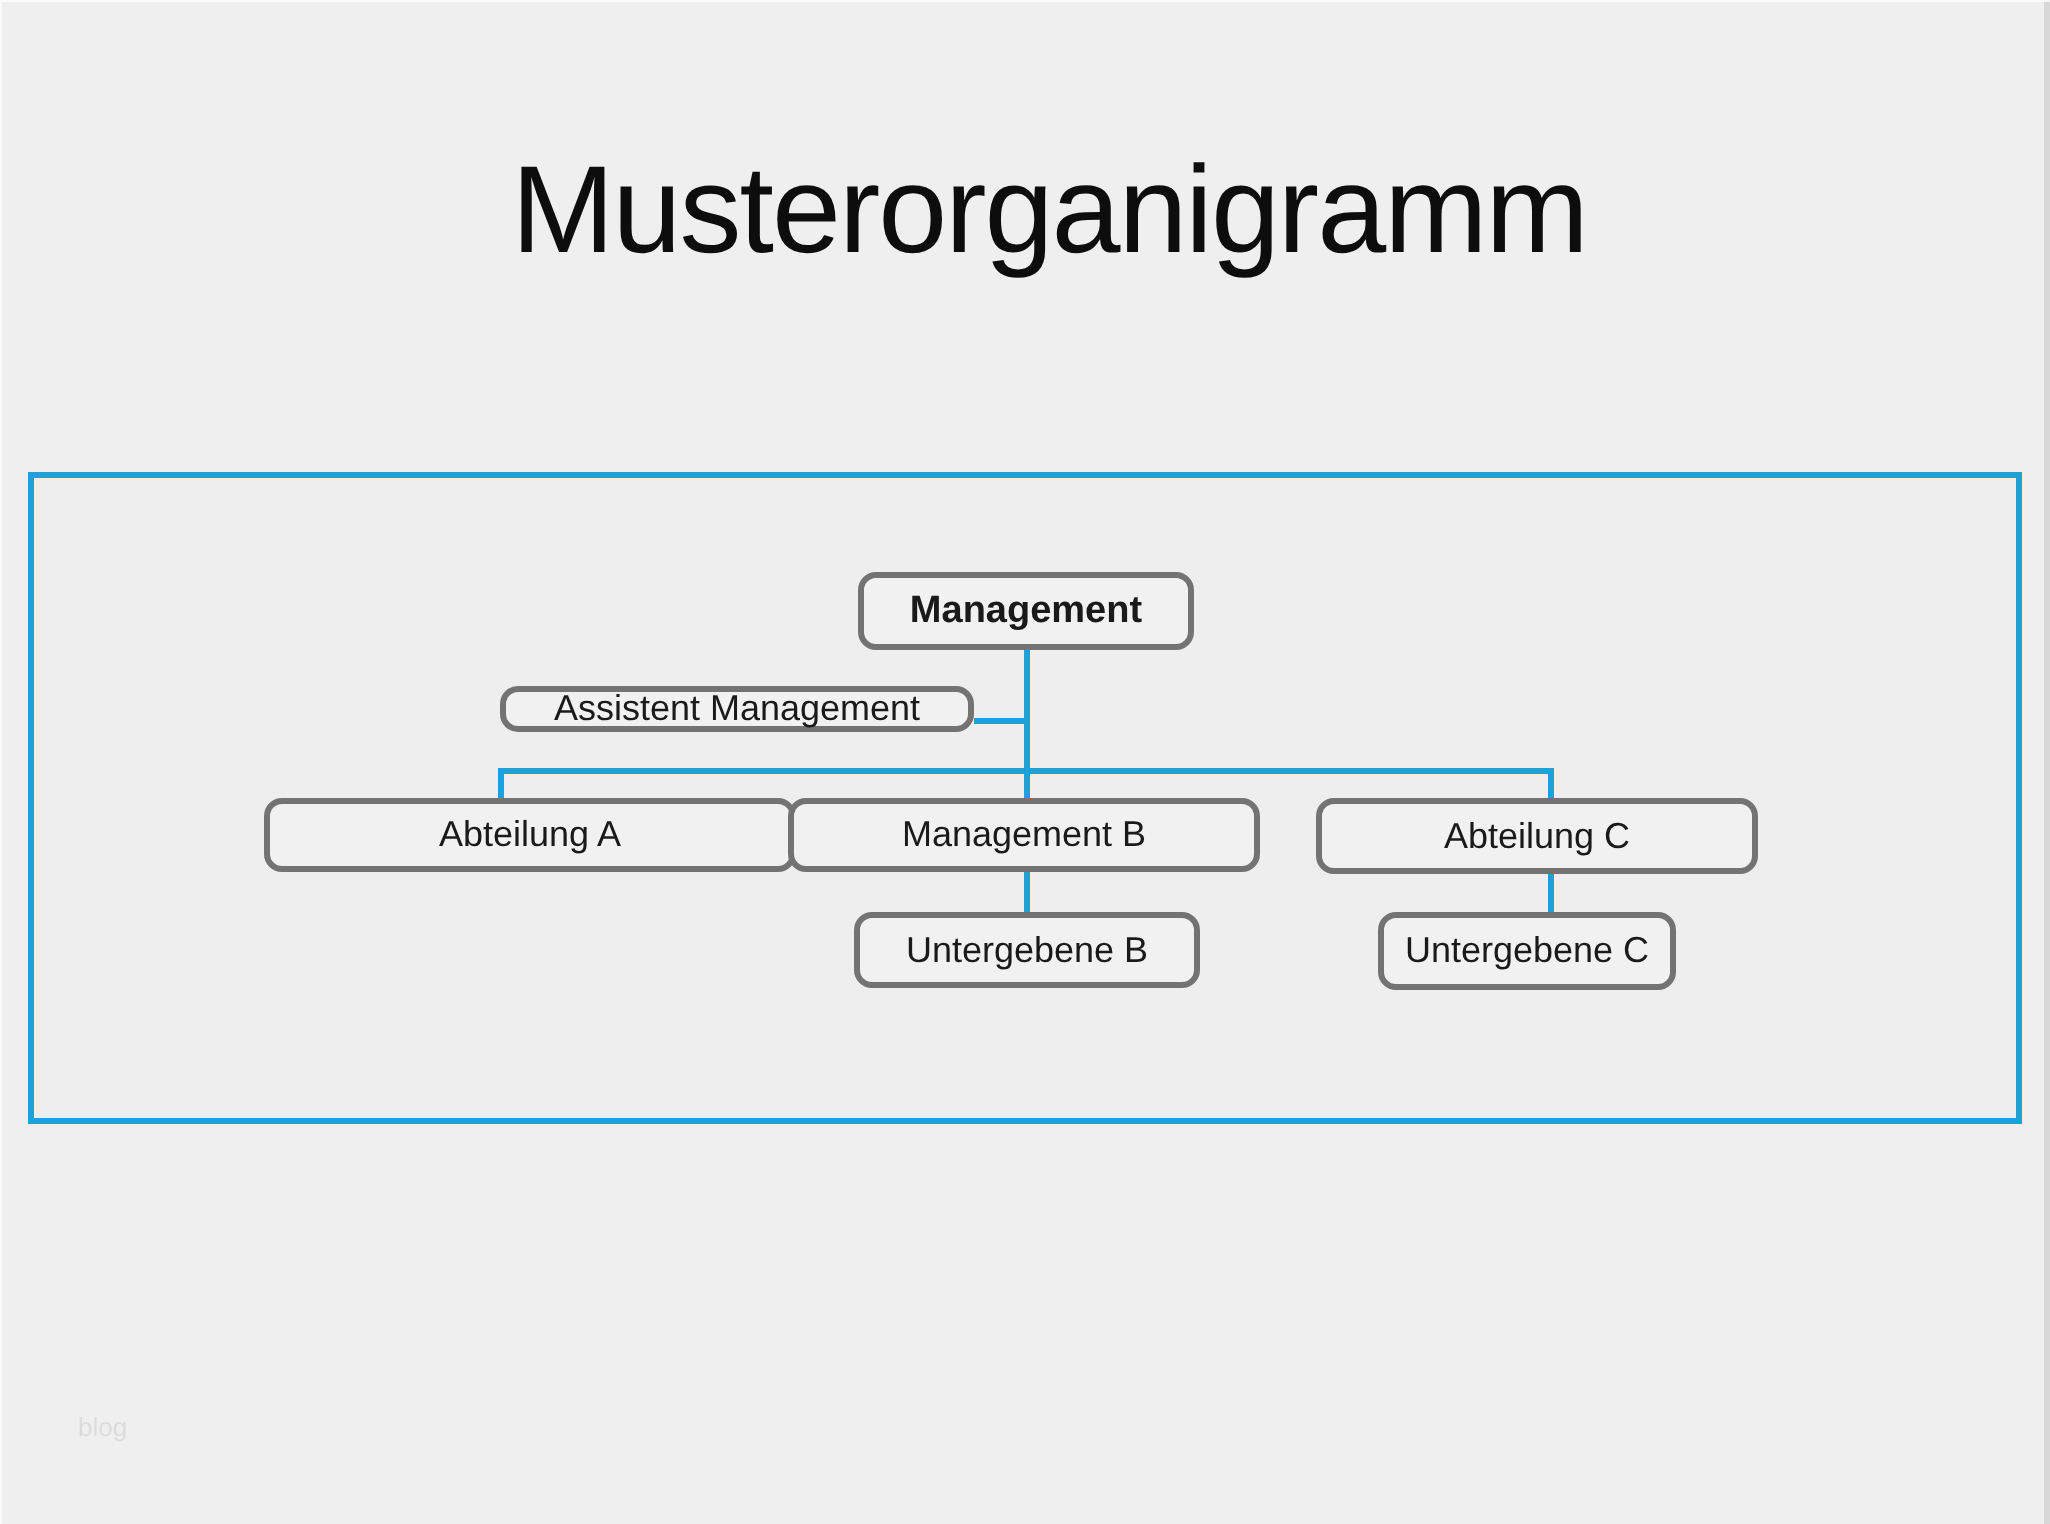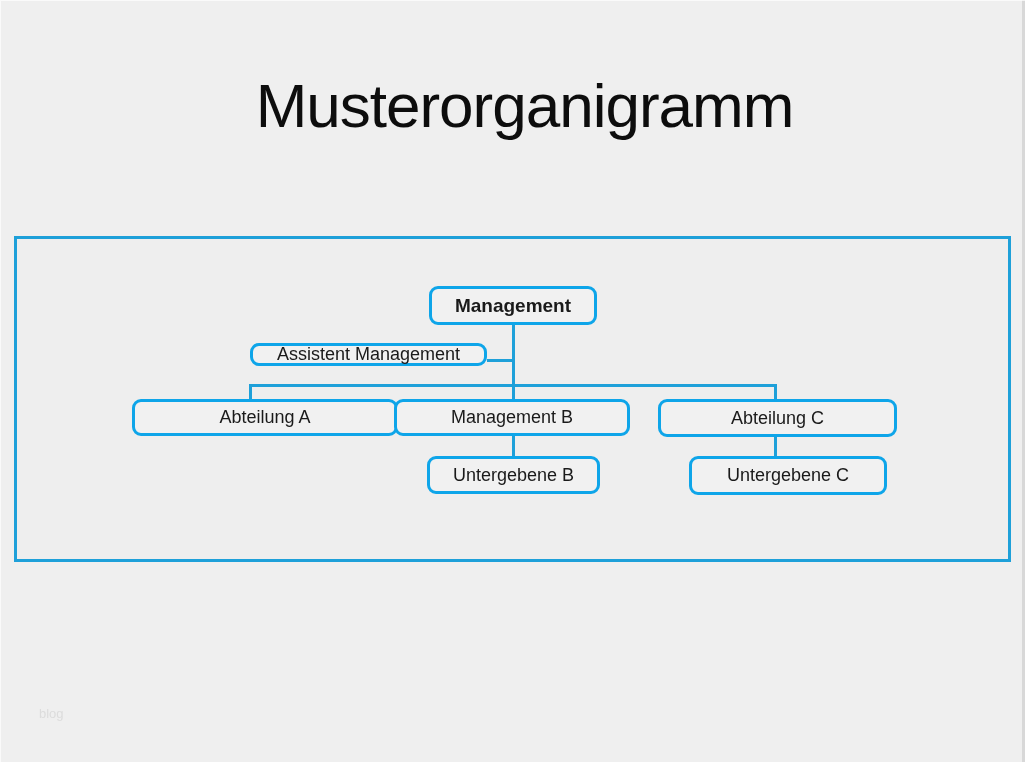--- a/index.html
+++ b/index.html
@@ -29,36 +29,36 @@
     left: 14px; top: 236px;
     width: 997px; height: 326px;
     border: 3px solid #1ea0d9;
     box-sizing: border-box;
     background: #eeeeee;
   }
   .node {
     position: absolute;
     box-sizing: border-box;
     background: #f1f1f1;
-    border: 3px solid #0ea5e9;
+    border: 3px solid #737373;
     border-radius: 9px;
     display: flex;
     align-items: center;
     justify-content: center;
     font-size: 18px;
     color: #1a1a1a;
     white-space: nowrap;
   }
   .node-management   { left: 412px; top: 47px;  width: 168px; height: 39px; font-size: 19px; font-weight: 700; }
   .node-assistant    { left: 233px; top: 104px; width: 237px; height: 23px; }
   .node-dept-a       { left: 115px; top: 160px; width: 266px; height: 37px; text-align: center; }
   .node-dept-b       { left: 377px; top: 160px; width: 236px; height: 37px; }
-  .node-dept-c       { left: 641px; top: 160px; width: 239px; height: 38px; }
+  .node-dept-c       { left: 641px; top: 160px; width: 221px; height: 38px; }
   .node-sub-b        { left: 410px; top: 217px; width: 173px; height: 38px; }
-  .node-sub-c        { left: 672px; top: 217px; width: 198px; height: 39px; }
+  .node-sub-c        { left: 672px; top: 217px; width: 149px; height: 39px; }
   .line {
     position: absolute;
     background: #1ea0d9;
   }
   .line-main-vertical { left: 495px; top: 86px;  width: 3px;   height: 74px; }
   .line-assistant     { left: 470px; top: 120px; width: 27px;  height: 3px;  }
   .line-distribution  { left: 232px; top: 145px; width: 528px; height: 3px;  }
   .line-stub-a        { left: 232px; top: 145px; width: 3px;   height: 15px; }
   .line-stub-c        { left: 757px; top: 145px; width: 3px;   height: 15px; }
   .line-sub-b         { left: 495px; top: 196px; width: 3px;   height: 21px; }

